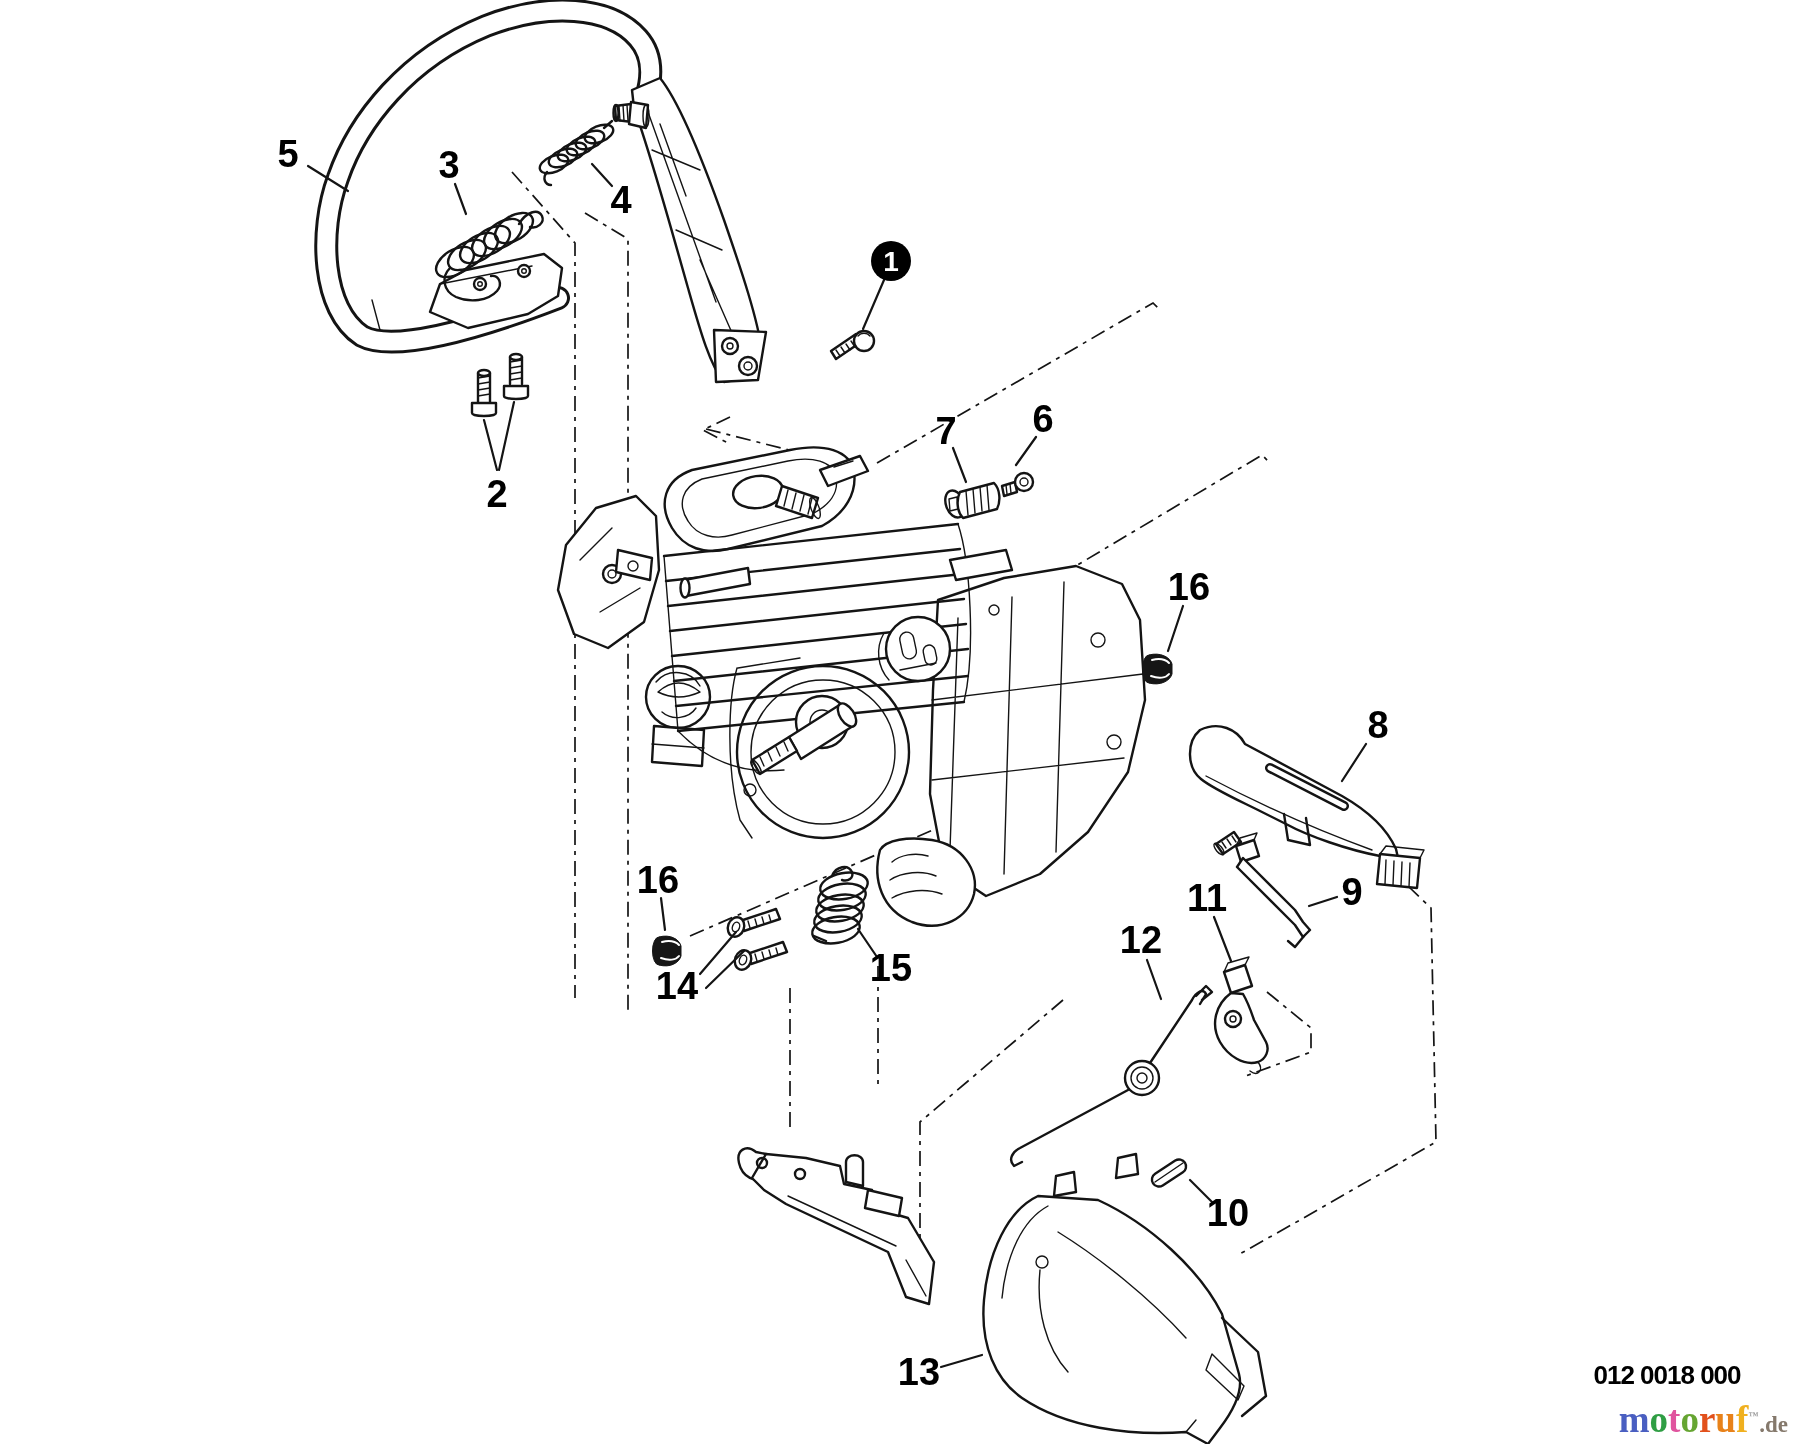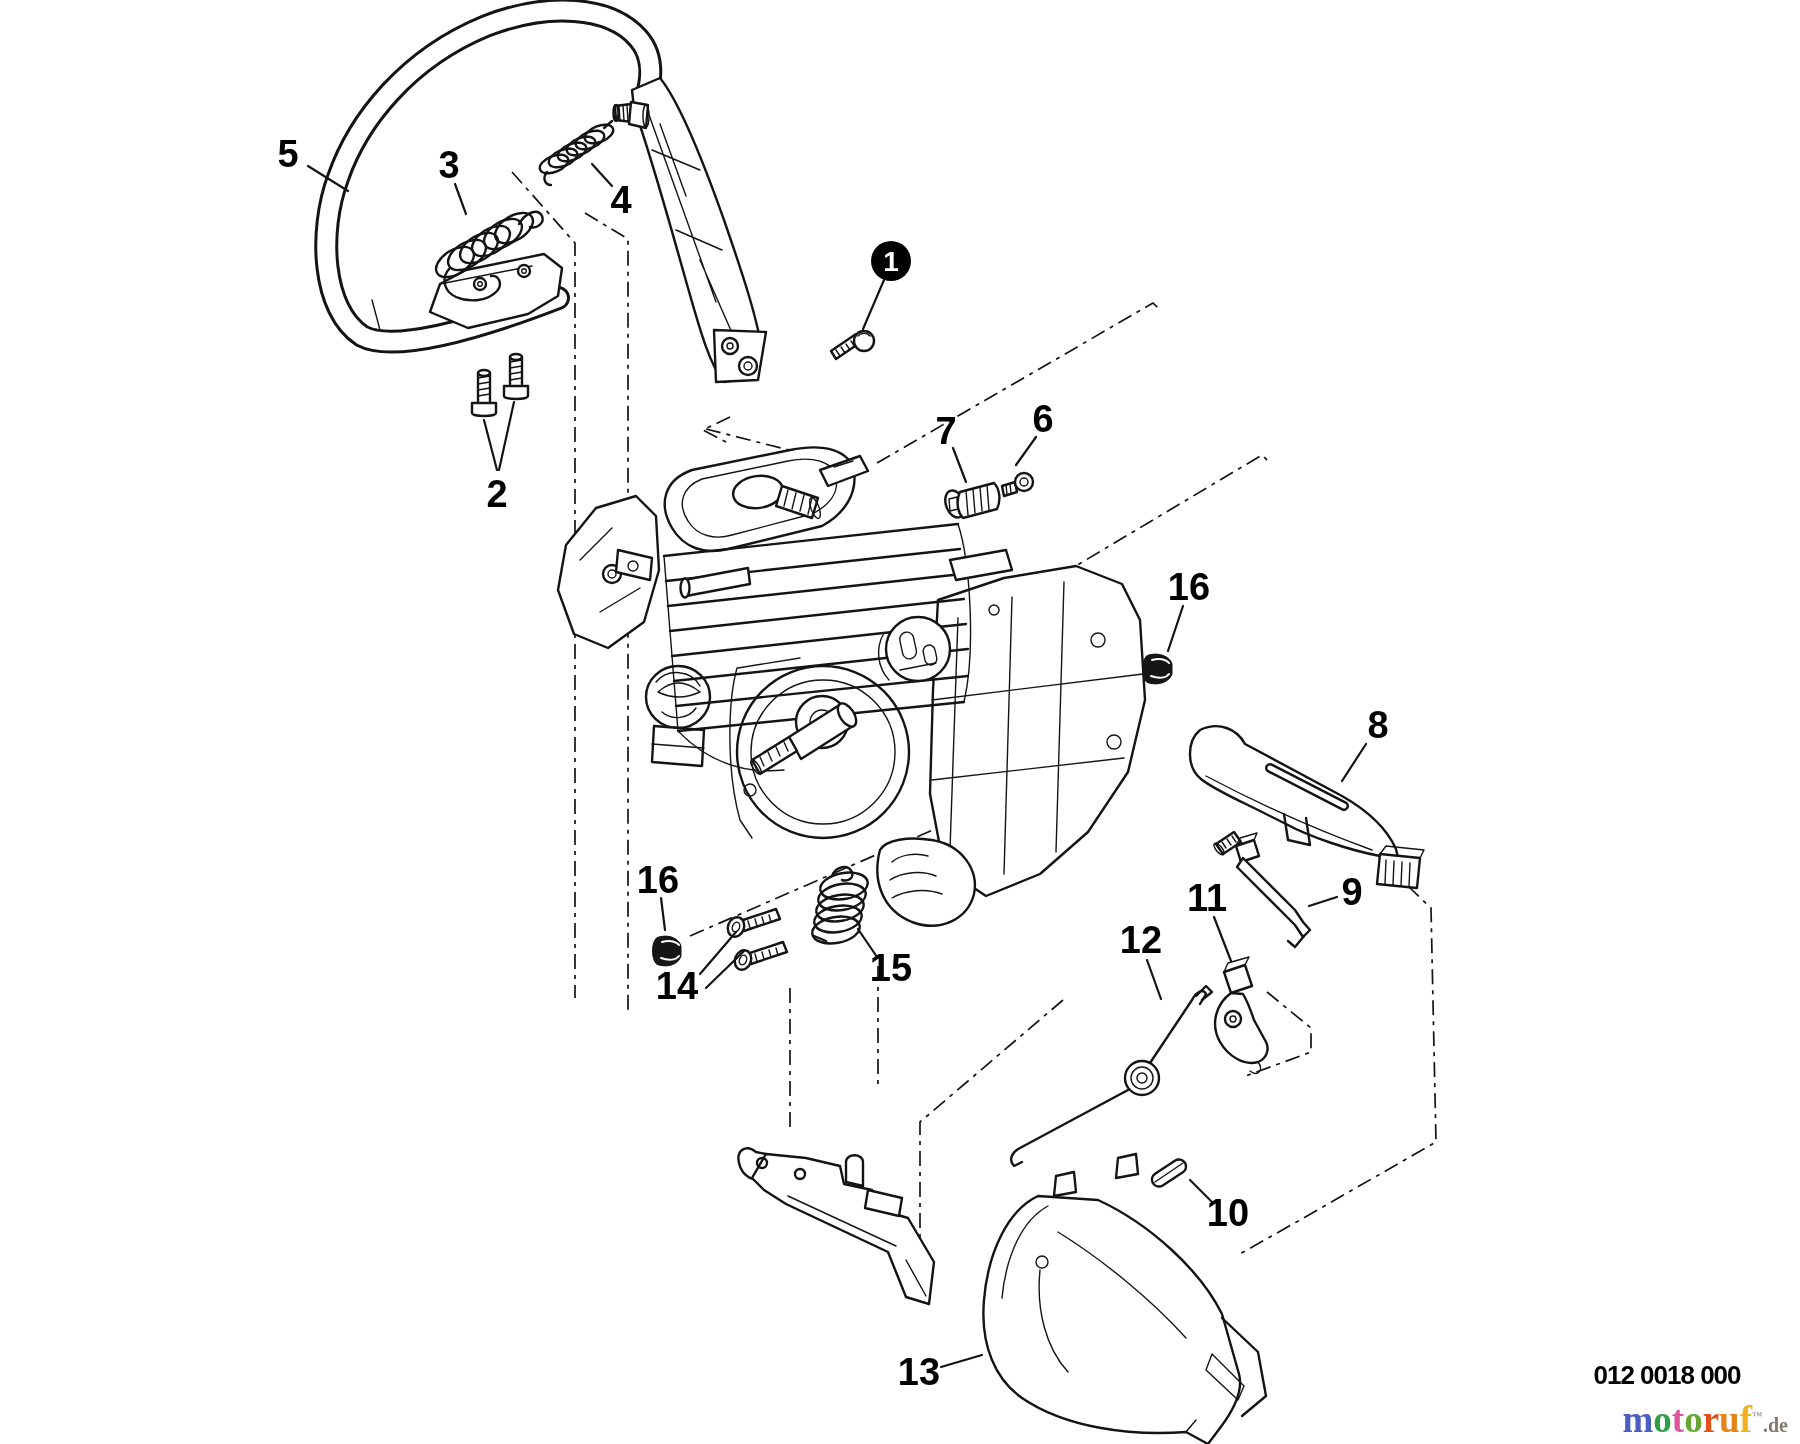--- a/index.html
+++ b/index.html
@@ -14,21 +14,21 @@
   .wht {fill:none;stroke:#ffffff;stroke-width:2;stroke-linecap:round;}
   .dash{fill:none;stroke:#141414;stroke-width:1.7;stroke-dasharray:15 6 4 6;}
   .leader{fill:none;stroke:#141414;stroke-width:2.2;stroke-linecap:round;}
   .callout{font:700 38px "Liberation Sans",sans-serif;fill:#000;text-anchor:middle;}
   .callout-inv{font:700 28px "Liberation Sans",sans-serif;fill:#fff;text-anchor:middle;}
   .pnum{font:700 26px "Liberation Sans",sans-serif;fill:#000;text-anchor:middle;letter-spacing:-1px;}
   
   .logo{position:absolute;right:12px;bottom:6px;font-family:"Liberation Serif",serif;
         font-weight:700;font-size:37px;line-height:1;white-space:nowrap;}
   .logo .tm{font-size:10px;color:#9a9a9a;vertical-align:super;letter-spacing:1px;}
-  .logo .de{font-size:20px;color:#85796c;}
+  .logo .de{font-size:23px;color:#85796c;}
 </style>
 </head>
 <body>
 
 <div class="stage">
 <svg width="1800" height="1444" viewBox="0 0 1800 1444">
 
   <g>
     <path class="dash" d="M 512,172 L 575,243 L 575,998"></path>
     <path class="dash" d="M 585,213 L 628,239 L 628,1014"></path>

